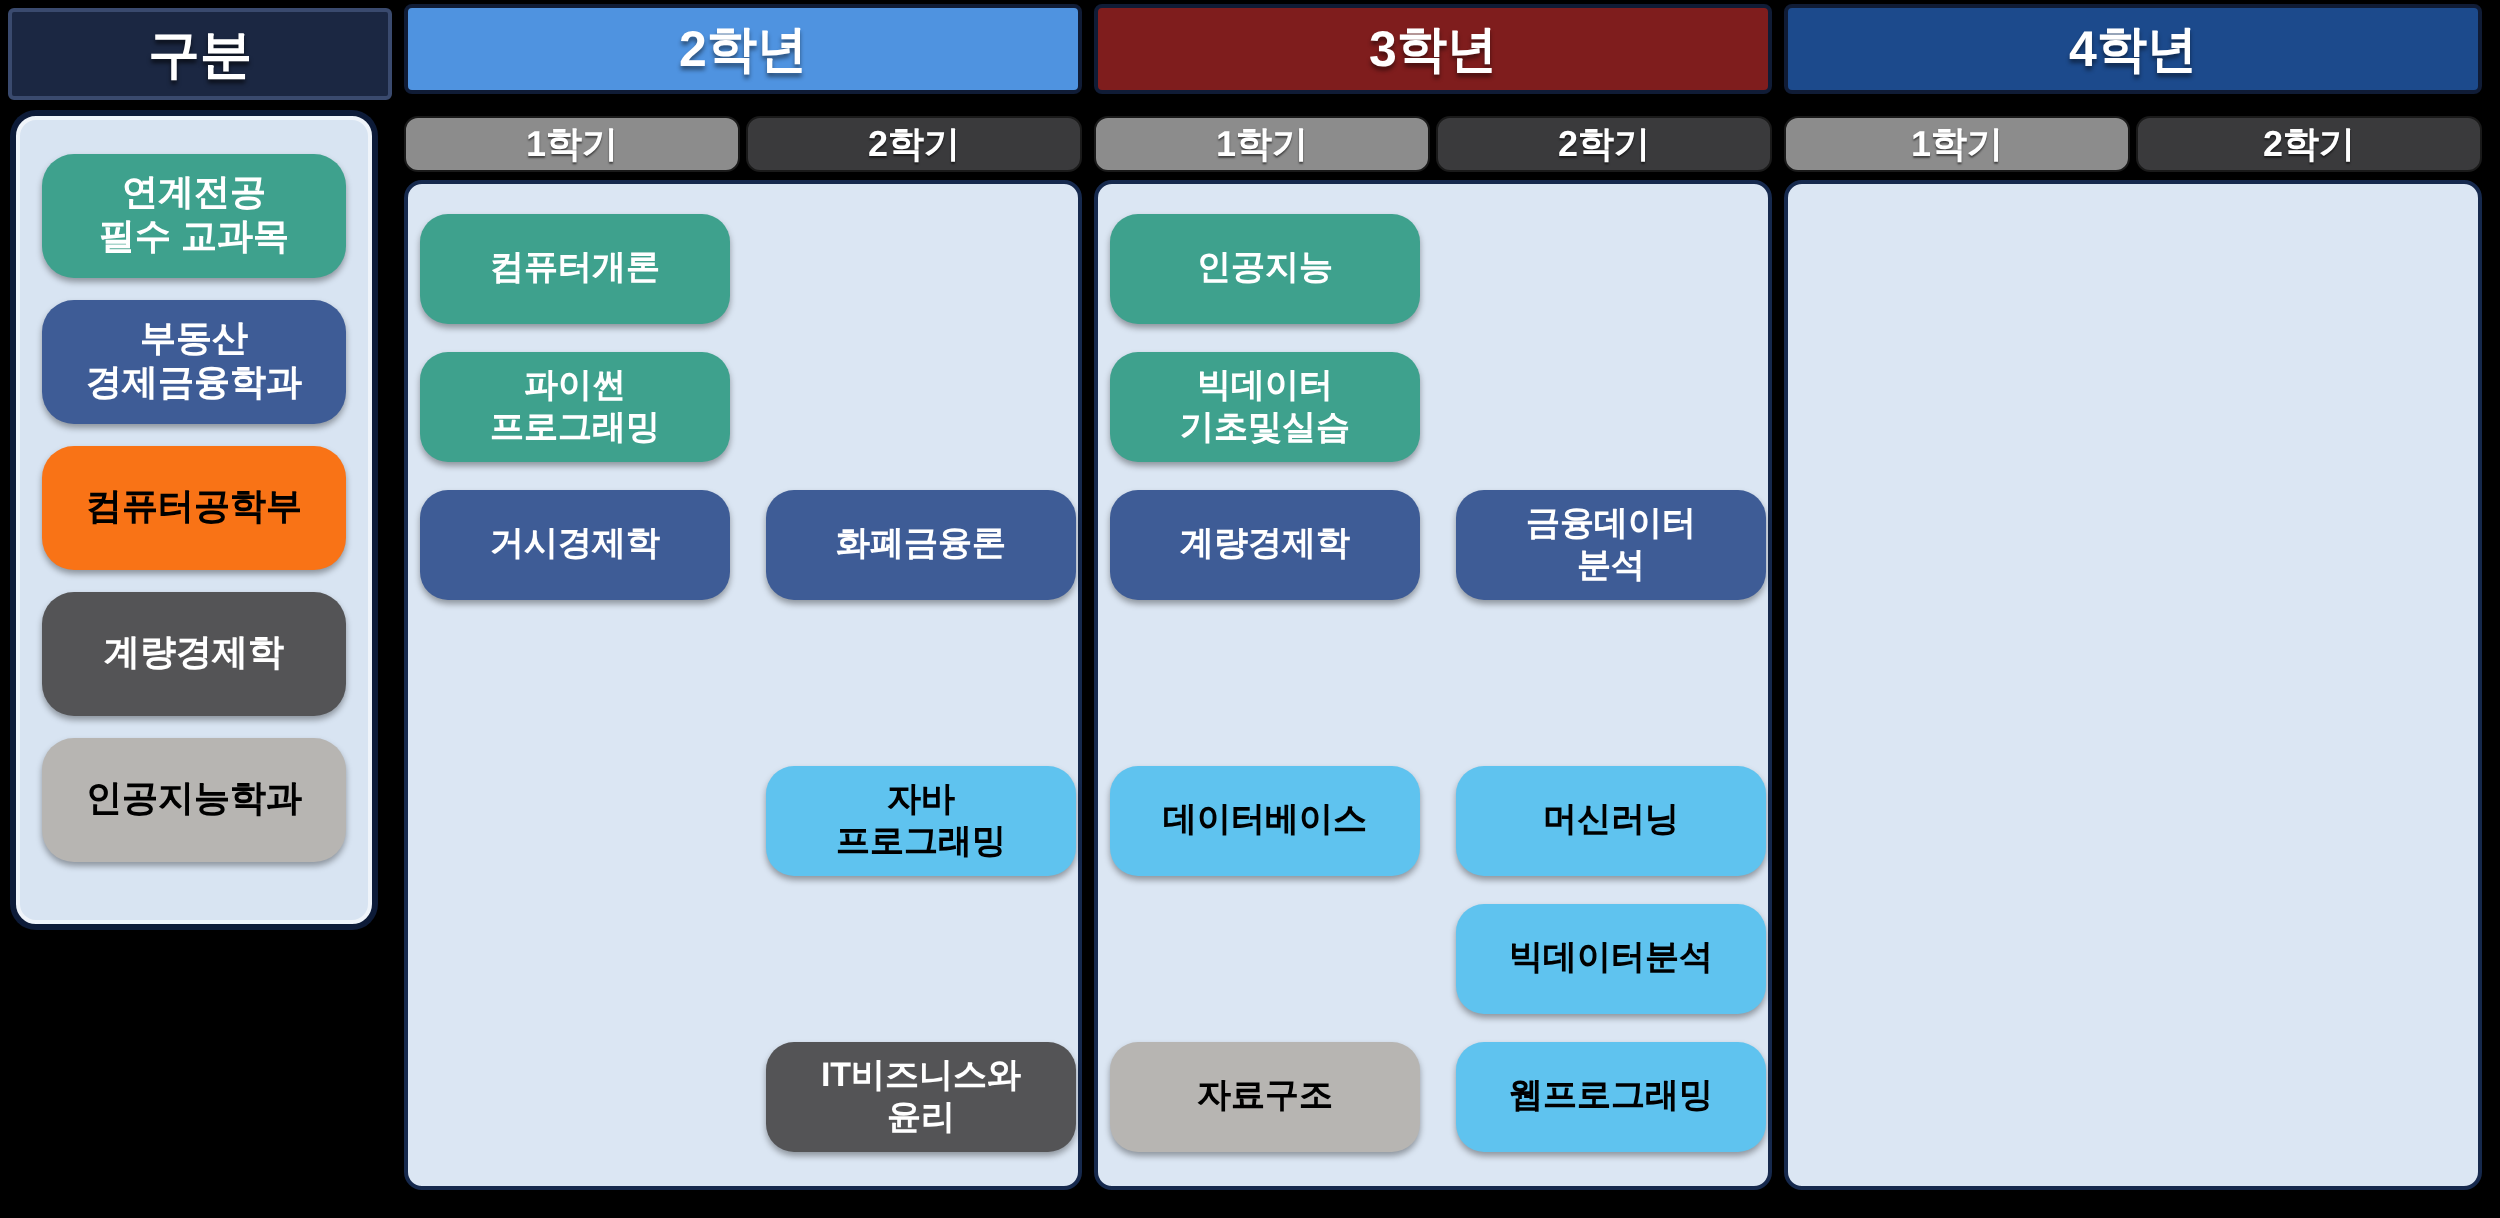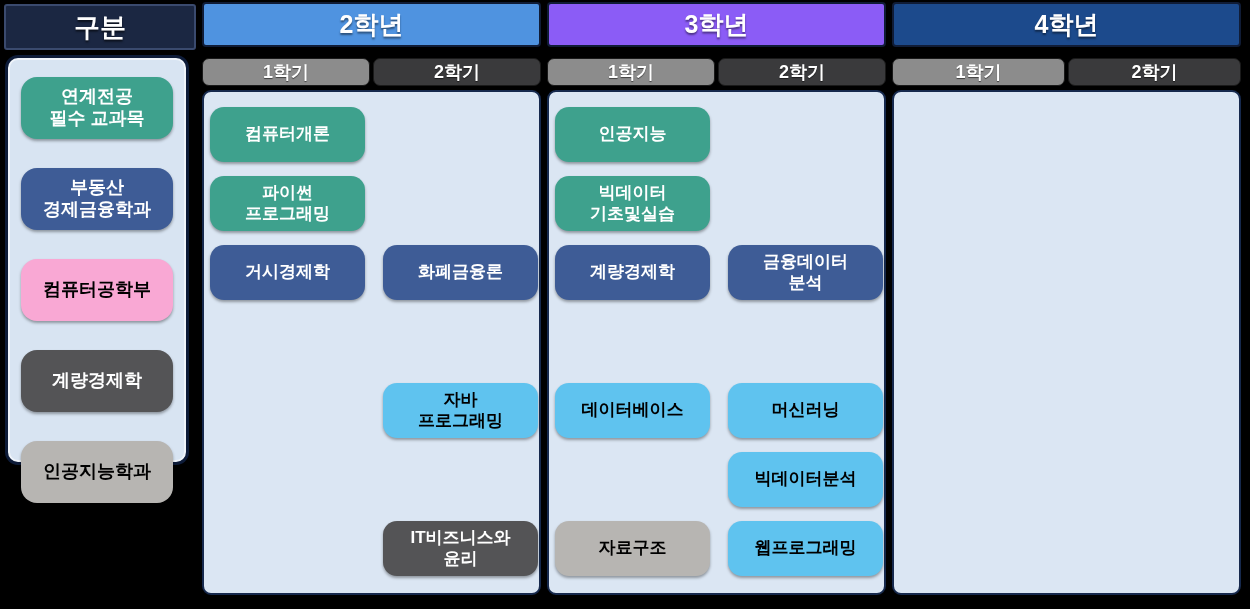--- a/index.html
+++ b/index.html
@@ -13,21 +13,21 @@
     background:#1B2742;border:2px solid #3A4A6E;border-radius:3px;
     color:#fff;font-weight:bold;font-size:26px;
     display:flex;align-items:center;justify-content:center;box-sizing:border-box;
     text-shadow:0 2px 2px rgba(0,0,0,.6);
   }
   .legend-panel{
     position:absolute;left:8px;top:58px;width:178px;height:404px;
     background:#D8E4F2;border:2px solid #EFF4FA;border-radius:10px;
     box-shadow:0 0 0 3px #0D1B38;box-sizing:border-box;
     display:flex;flex-direction:column;align-items:center;
-    padding-top:17px;gap:29px;
+    padding-top:17px;gap:11px;
   }
   .chip{
     border-radius:16px;font-weight:bold;text-align:center;white-space:pre-line;
     display:flex;align-items:center;justify-content:center;line-height:1.2;
     box-shadow:0 2px 3px rgba(0,0,0,.35);box-sizing:border-box;
   }
   .legend-chip{width:152px;height:62px;font-size:18px;flex:0 0 auto;}
   
   .columns{position:absolute;left:202px;top:0;width:1039px;height:603px;display:flex;gap:6px;}
   .year-col{width:339px;display:flex;flex-direction:column;}
@@ -54,21 +54,21 @@
 </head>
 <body>
 
 <div class="stage">
   <div class="sidebar-header">구분</div>
   <div class="legend-panel" id="legend">
       <div class="chip legend-chip" style="background: rgb(62, 161, 141); color: rgb(255, 255, 255);">연계전공
 필수 교과목</div>
       <div class="chip legend-chip" style="background: rgb(62, 92, 150); color: rgb(255, 255, 255);">부동산
 경제금융학과</div>
-      <div class="chip legend-chip" style="background: #f9a8d4; color: rgb(0, 0, 0);">컴퓨터공학부</div>
+      <div class="chip legend-chip" style="background: #f97316; color: rgb(0, 0, 0);">컴퓨터공학부</div>
       <div class="chip legend-chip" style="background: rgb(84, 84, 86); color: rgb(255, 255, 255);">계량경제학</div>
       <div class="chip legend-chip" style="background: rgb(183, 181, 178); color: rgb(0, 0, 0);">인공지능학과</div>
     </div>
   <div class="columns" id="columns">
       <div class="year-col">
         <div class="year-header" style="background: rgb(79, 147, 224);">2학년</div>
         <div class="tabs">
           <div class="tab" style="background: rgb(140, 140, 140);">1학기</div>
           <div class="tab" style="background: rgb(58, 58, 60);">2학기</div>
         </div>
@@ -78,21 +78,21 @@
 프로그래밍</div>
           <div class="chip course-chip" style="background: rgb(62, 92, 150); color: rgb(255, 255, 255); left: 6px; top: 153px;">거시경제학</div>
           <div class="chip course-chip" style="background: rgb(62, 92, 150); color: rgb(255, 255, 255); left: 179px; top: 153px;">화폐금융론</div>
           <div class="chip course-chip" style="background: rgb(95, 195, 239); color: rgb(0, 0, 0); left: 179px; top: 291px;">자바
 프로그래밍</div>
           <div class="chip course-chip" style="background: rgb(84, 84, 86); color: rgb(255, 255, 255); left: 179px; top: 429px;">IT비즈니스와
 윤리</div>
         </div>
       </div>
       <div class="year-col">
-        <div class="year-header" style="background: #8b5cf6;">3학년</div>
+        <div class="year-header" style="background: #7f1d1d;">3학년</div>
         <div class="tabs">
           <div class="tab" style="background: rgb(140, 140, 140);">1학기</div>
           <div class="tab" style="background: rgb(58, 58, 60);">2학기</div>
         </div>
         <div class="panel">
           <div class="chip course-chip" style="background: rgb(62, 161, 141); color: rgb(255, 255, 255); left: 6px; top: 84px;">빅데이터
 기초및실습</div>
           <div class="chip course-chip" style="background: rgb(62, 161, 141); color: rgb(255, 255, 255); left: 6px; top: 15px;">인공지능</div>
           <div class="chip course-chip" style="background: rgb(62, 92, 150); color: rgb(255, 255, 255); left: 6px; top: 153px;">계량경제학</div>
           <div class="chip course-chip" style="background: rgb(62, 92, 150); color: rgb(255, 255, 255); left: 179px; top: 153px;">금융데이터

